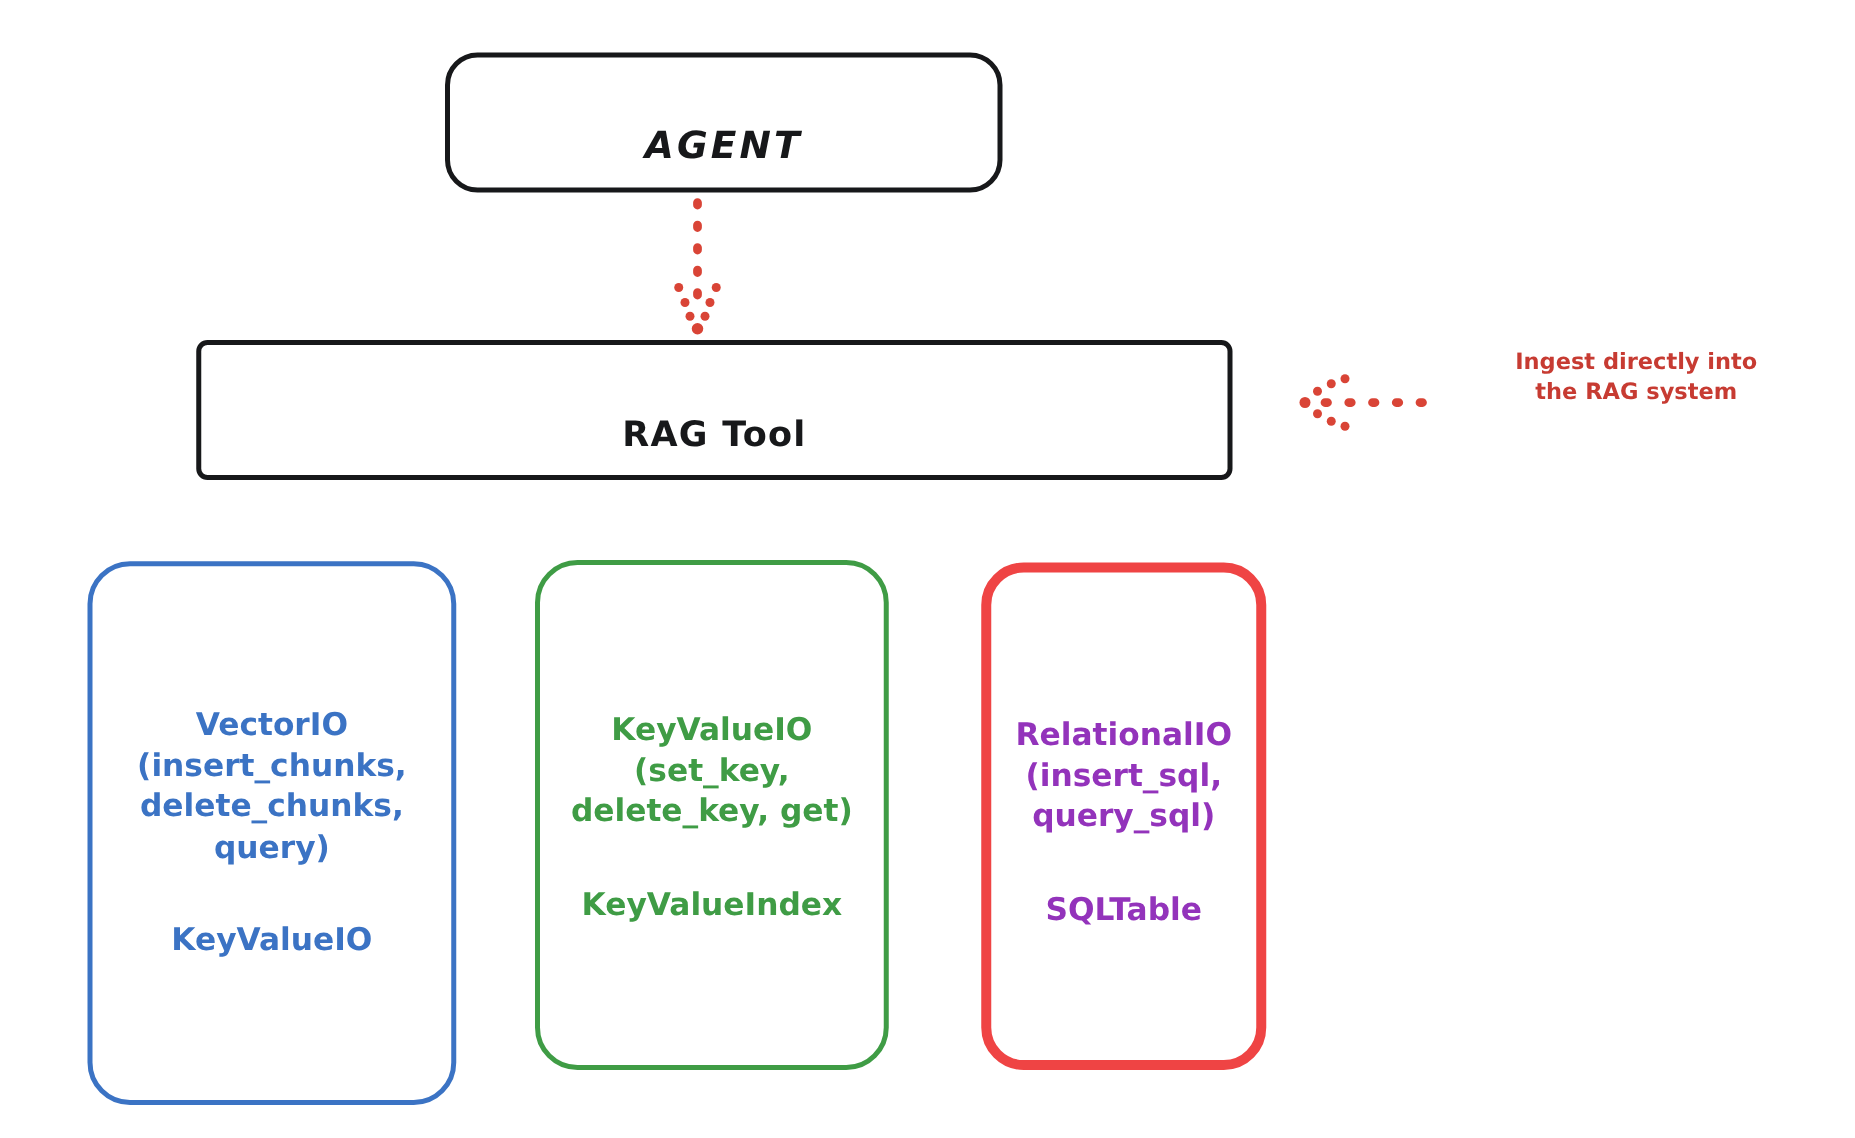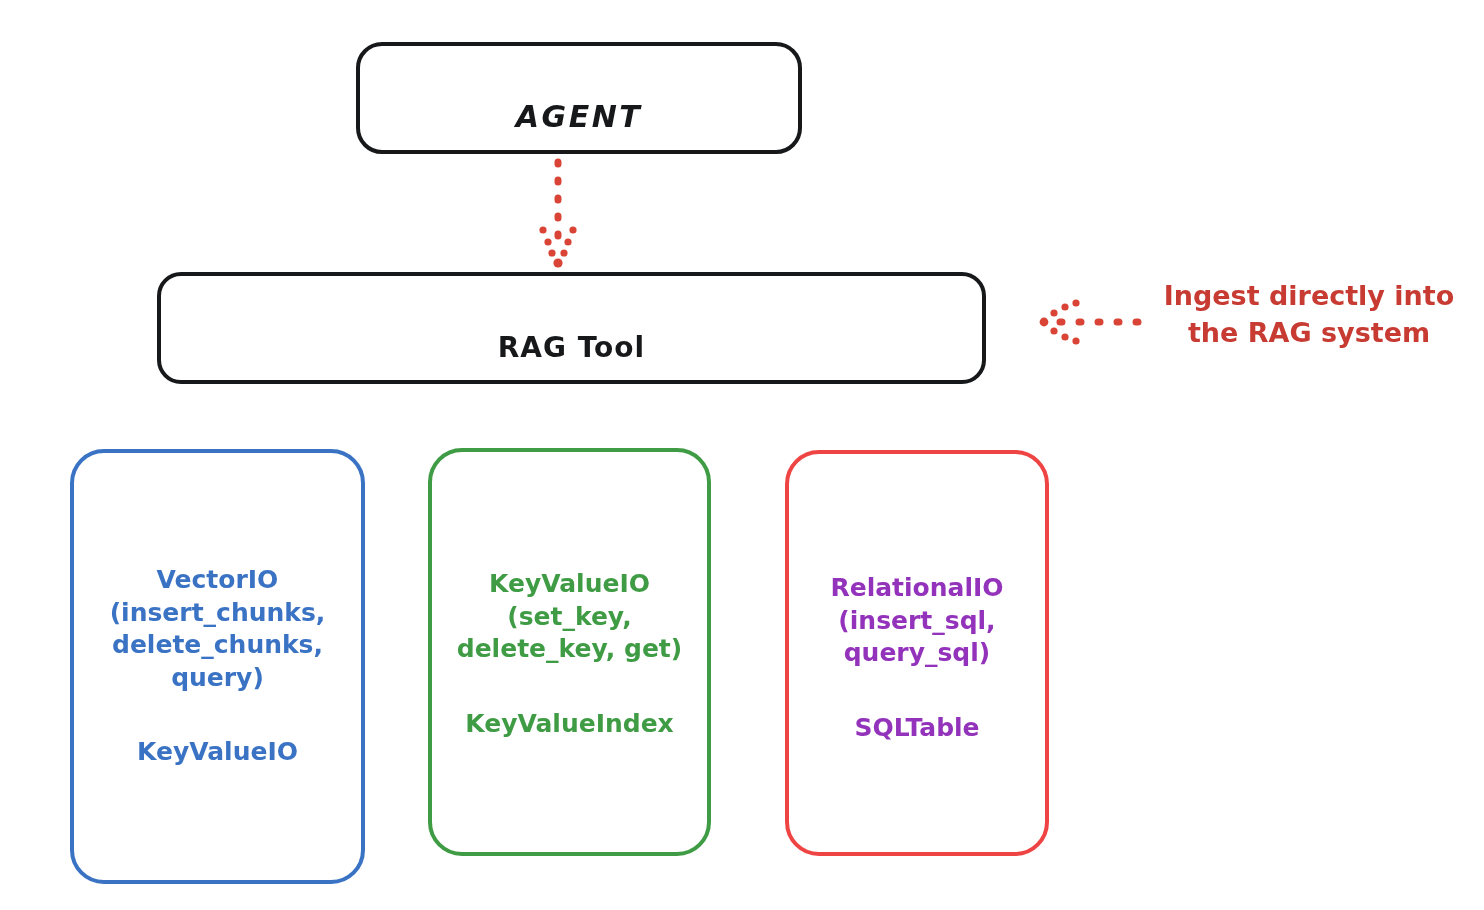--- a/index.html
+++ b/index.html
@@ -56,21 +56,21 @@
     color: #17181a;
   }
 
   
   #ragtool-node {
     left: 157px;
     top: 272px;
     width: 829px;
     height: 112px;
     border: 4.5px solid #17181a;
-    border-radius: 24px;
+    border-radius: 9px;
   }
   #ragtool-node .node-label {
     font-size: 28px;
     font-weight: 600;
     letter-spacing: 1px;
     color: #17181a;
   }
 
   
   .provider {
@@ -117,23 +117,23 @@
     border: 4px solid #3f9c45;
     color: #3f9c45;
   }
   #keyvalueio-node .api-text,
   #keyvalueio-node .index-text { color: #3f9c45; }
   #keyvalueio-node .api-text { margin-top: 4px; }
 
   #relationalio-node {
     left: 785px;
     top: 450px;
-    width: 264px;
+    width: 228px;
     height: 406px;
-    border: 4px solid #ef4444;
+    border: 8px solid #ef4444;
     color: #9333bb;
   }
   #relationalio-node .api-text,
   #relationalio-node .index-text { color: #9333bb; }
   #relationalio-node .api-text { margin-top: 10px; }
 
   
   .connector {
     position: absolute;
     pointer-events: none;
@@ -151,21 +151,21 @@
     height: 52px;
   }
 
   
   #ingest-annotation {
     position: absolute;
     left: 1144px;
     top: 278px;
     width: 330px;
     color: #c73b32;
-    font-size: 27px;
+    font-size: 18px;
     font-weight: 600;
     line-height: 1.36;
     text-align: center;
     white-space: pre-line;
   }
 </style>
 </head>
 <body>
 
 <div class="canvas">

